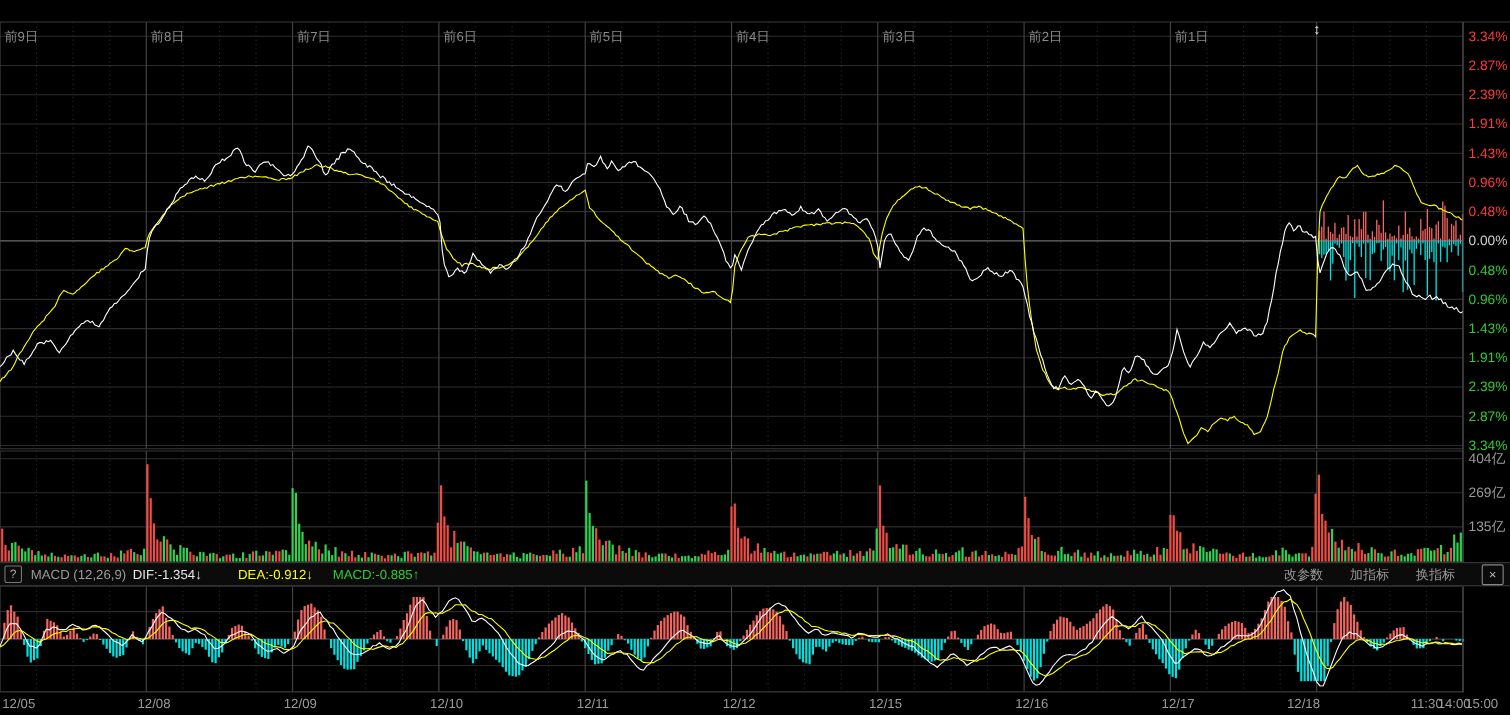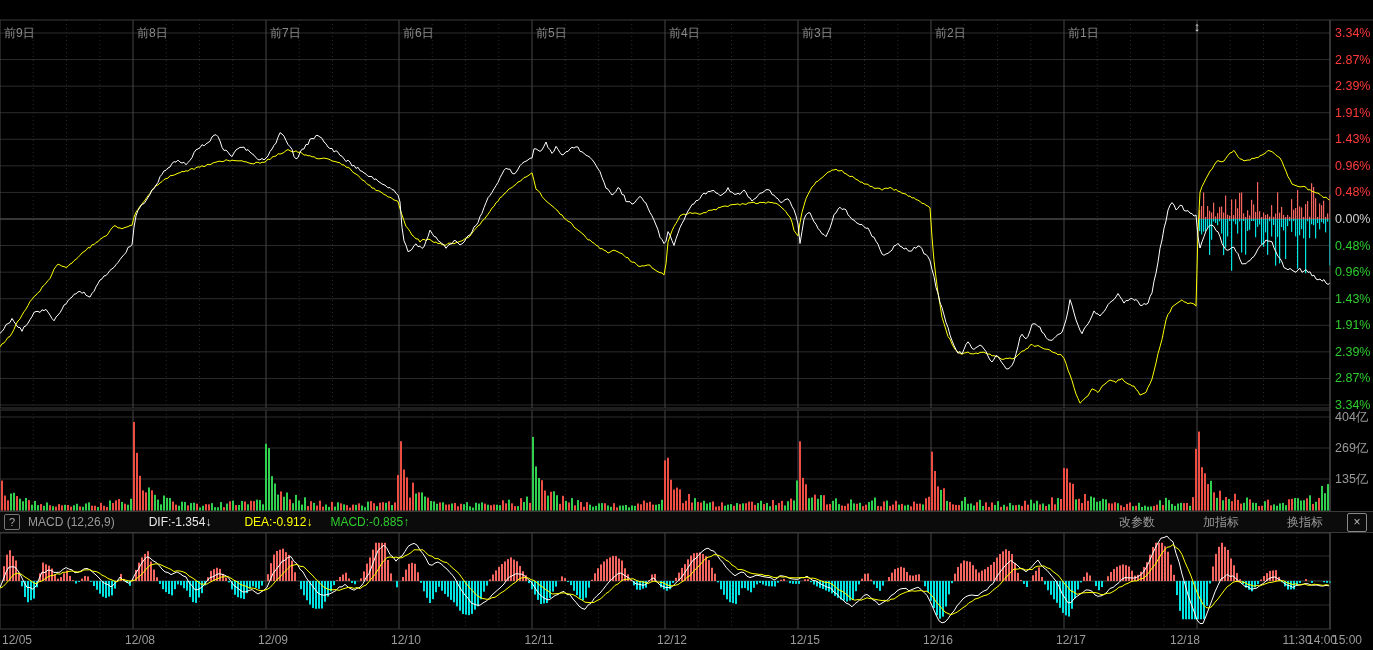--- a/index.html
+++ b/index.html
@@ -8,26 +8,26 @@
   #titlebar{position:absolute;left:0;top:0;width:1373px;height:20px;background:#000;
             display:flex;align-items:center;gap:16px;padding-left:6px;box-sizing:border-box;}
   #titlebar .sym{color:#eeee99;font-size:13px;}
   #titlebar .lbl{color:#d8d8d8;font-size:13px;}
   #chart-svg{position:absolute;left:0;top:0;}
   #macd-header{position:absolute;left:0;top:511px;width:1373px;height:22px;background:#0b0b0b;
                border-top:1px solid #3a3a3a;border-bottom:1px solid #3a3a3a;box-sizing:border-box;
                display:flex;align-items:center;font-size:12px;color:#9a9a9a;}
   .help-box{display:inline-flex;align-items:center;justify-content:center;width:14px;height:14px;
             border:1px solid #777;border-radius:2px;color:#aaa;font-size:11px;margin:0 8px 0 4px;cursor:pointer;}
-  .mh-name{color:#9a9a9a;margin-right:34px;}
+  .mh-name{color:#9a9a9a;margin-right:6px;}
   .mh-dif{color:#e8e8e8;margin-right:33px;}
   .mh-dea{color:#ffff00;margin-right:18px;text-align:right;}
   .mh-macd{color:#2fcc2f;}
   .mh-spacer{flex:1;}
-  .mh-btn{color:#9a9a9a;margin-right:24px;cursor:pointer;margin-left:24px;}
+  .mh-btn{color:#9a9a9a;margin-right:24px;cursor:pointer;}
   .close-box{display:inline-flex;align-items:center;justify-content:center;width:18px;height:17px;
              border:1px solid #888;border-radius:2px;color:#bbb;font-size:12px;margin-right:6px;cursor:pointer;}
 </style>
 </head>
 <body>
 
 <div id="app">
   <div id="titlebar">
     <span class="sym">深证成指</span>
     <span class="lbl">分时</span>

